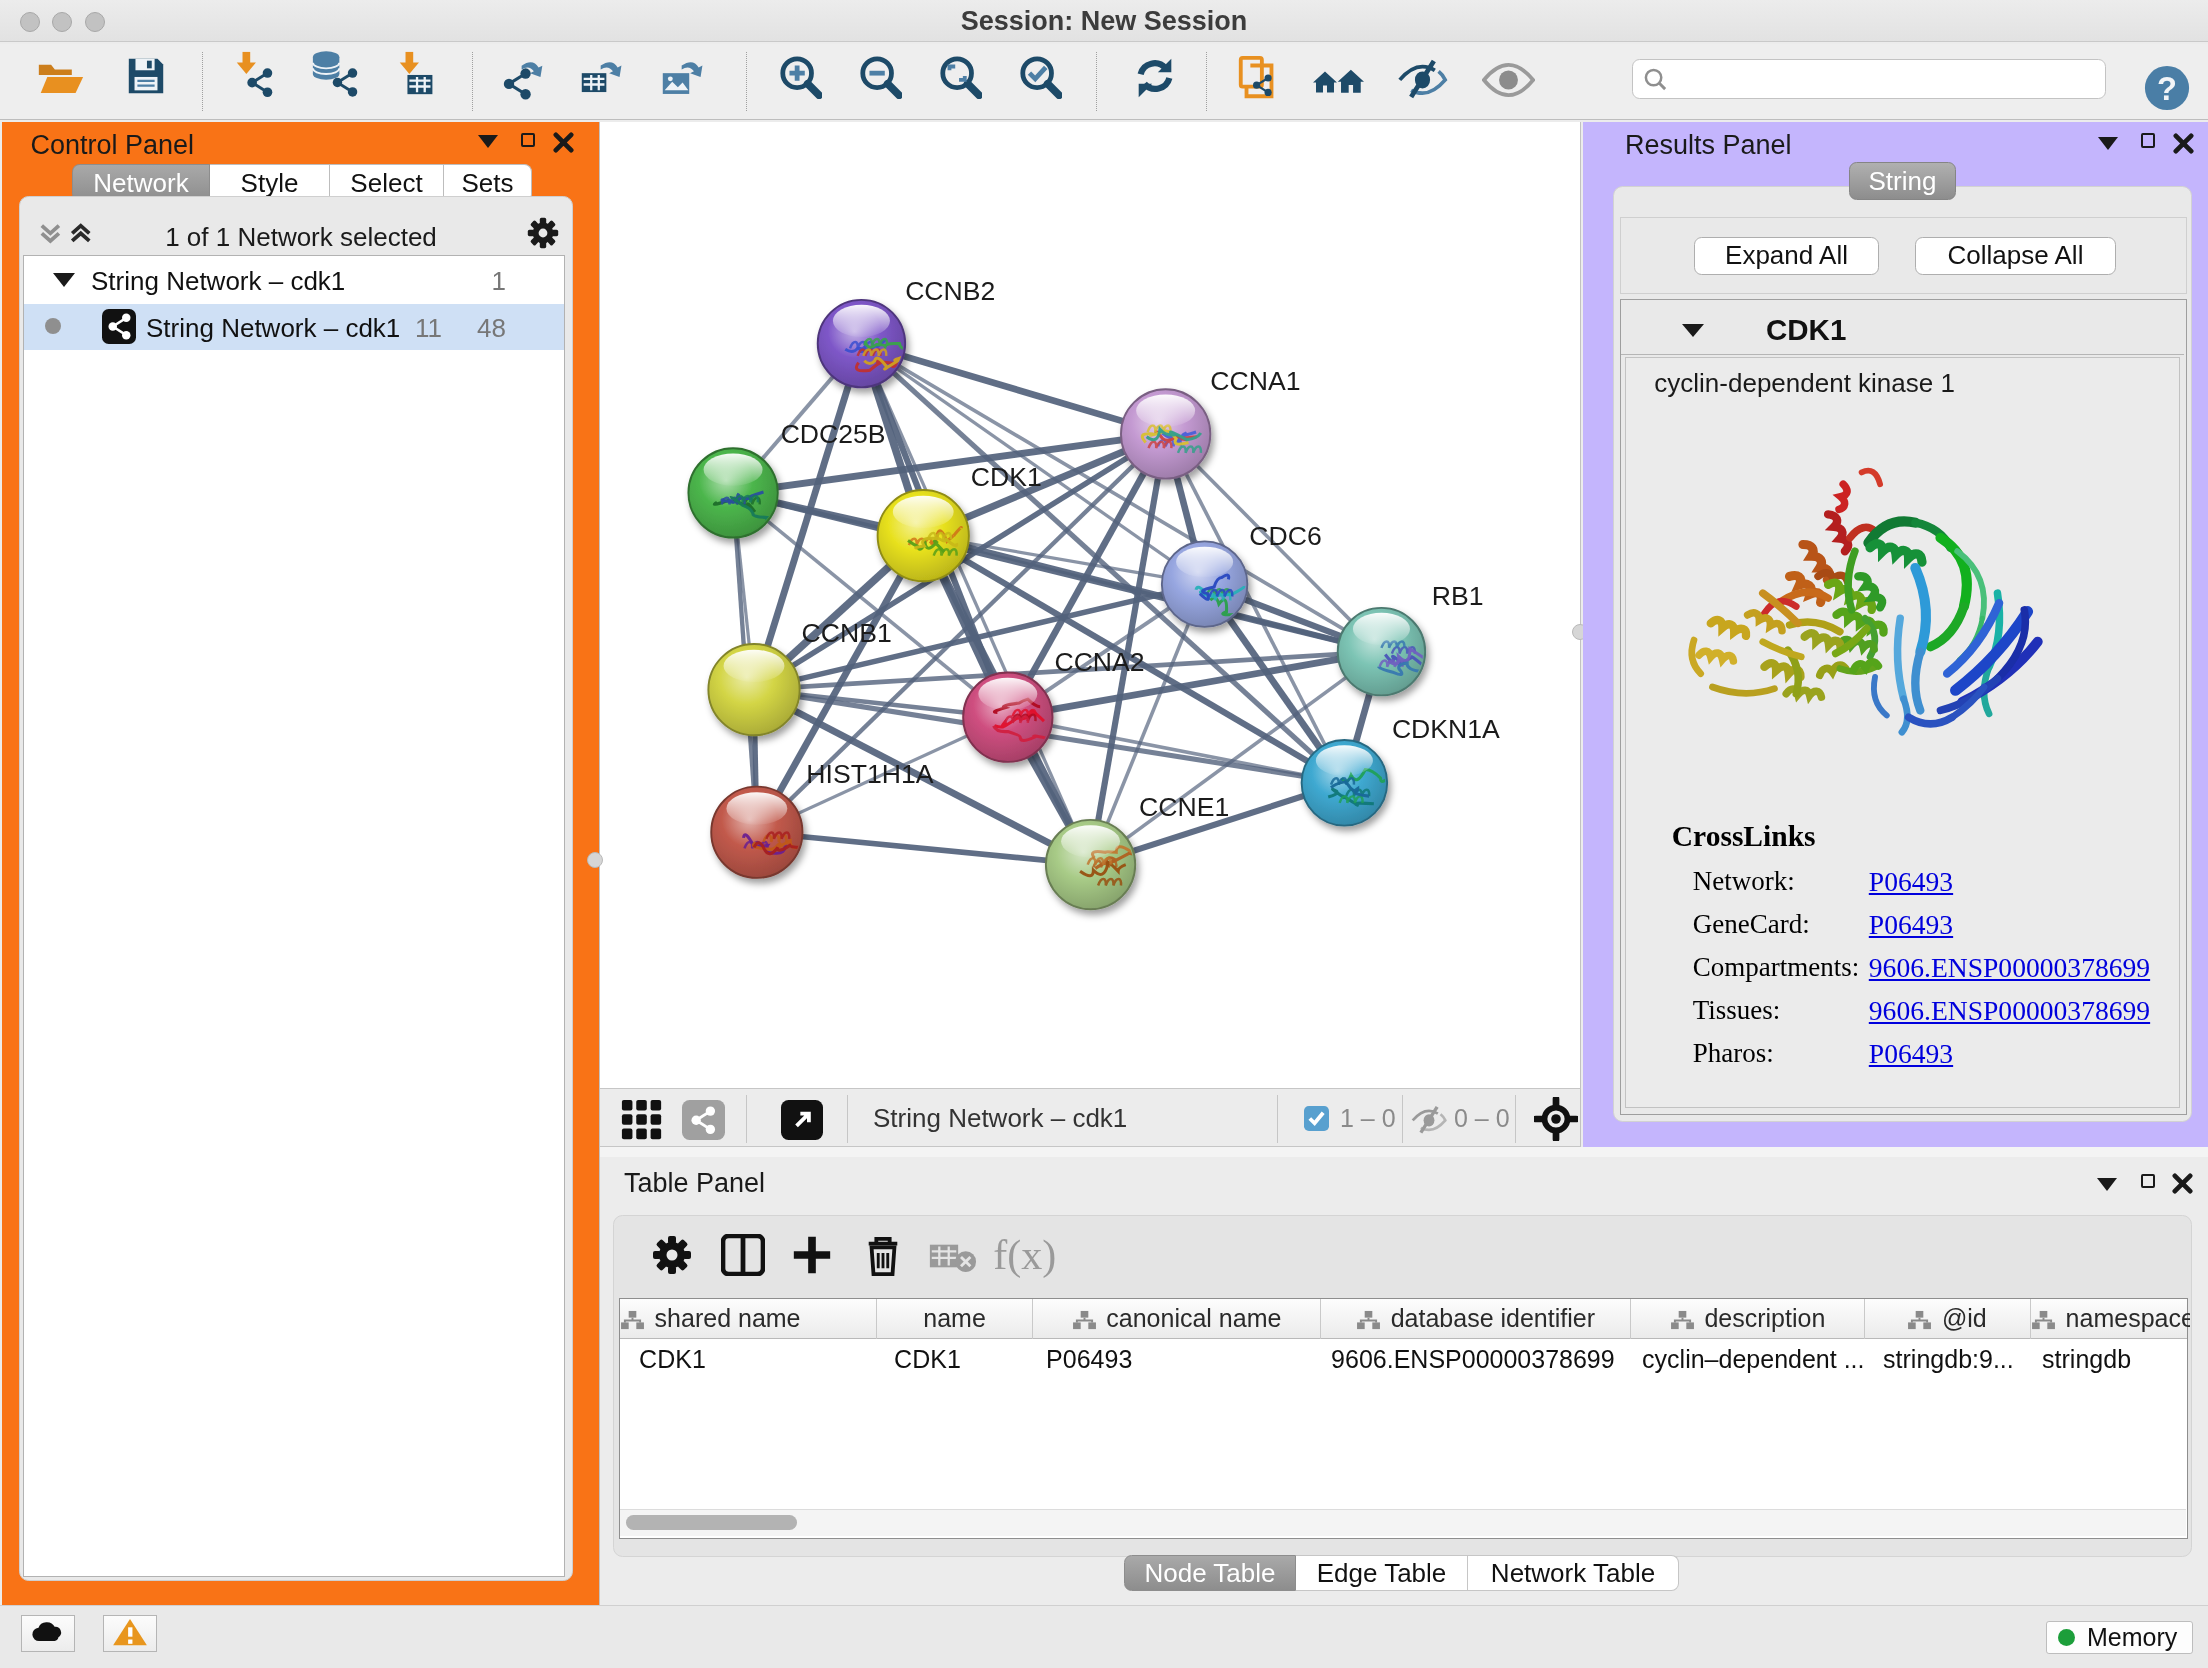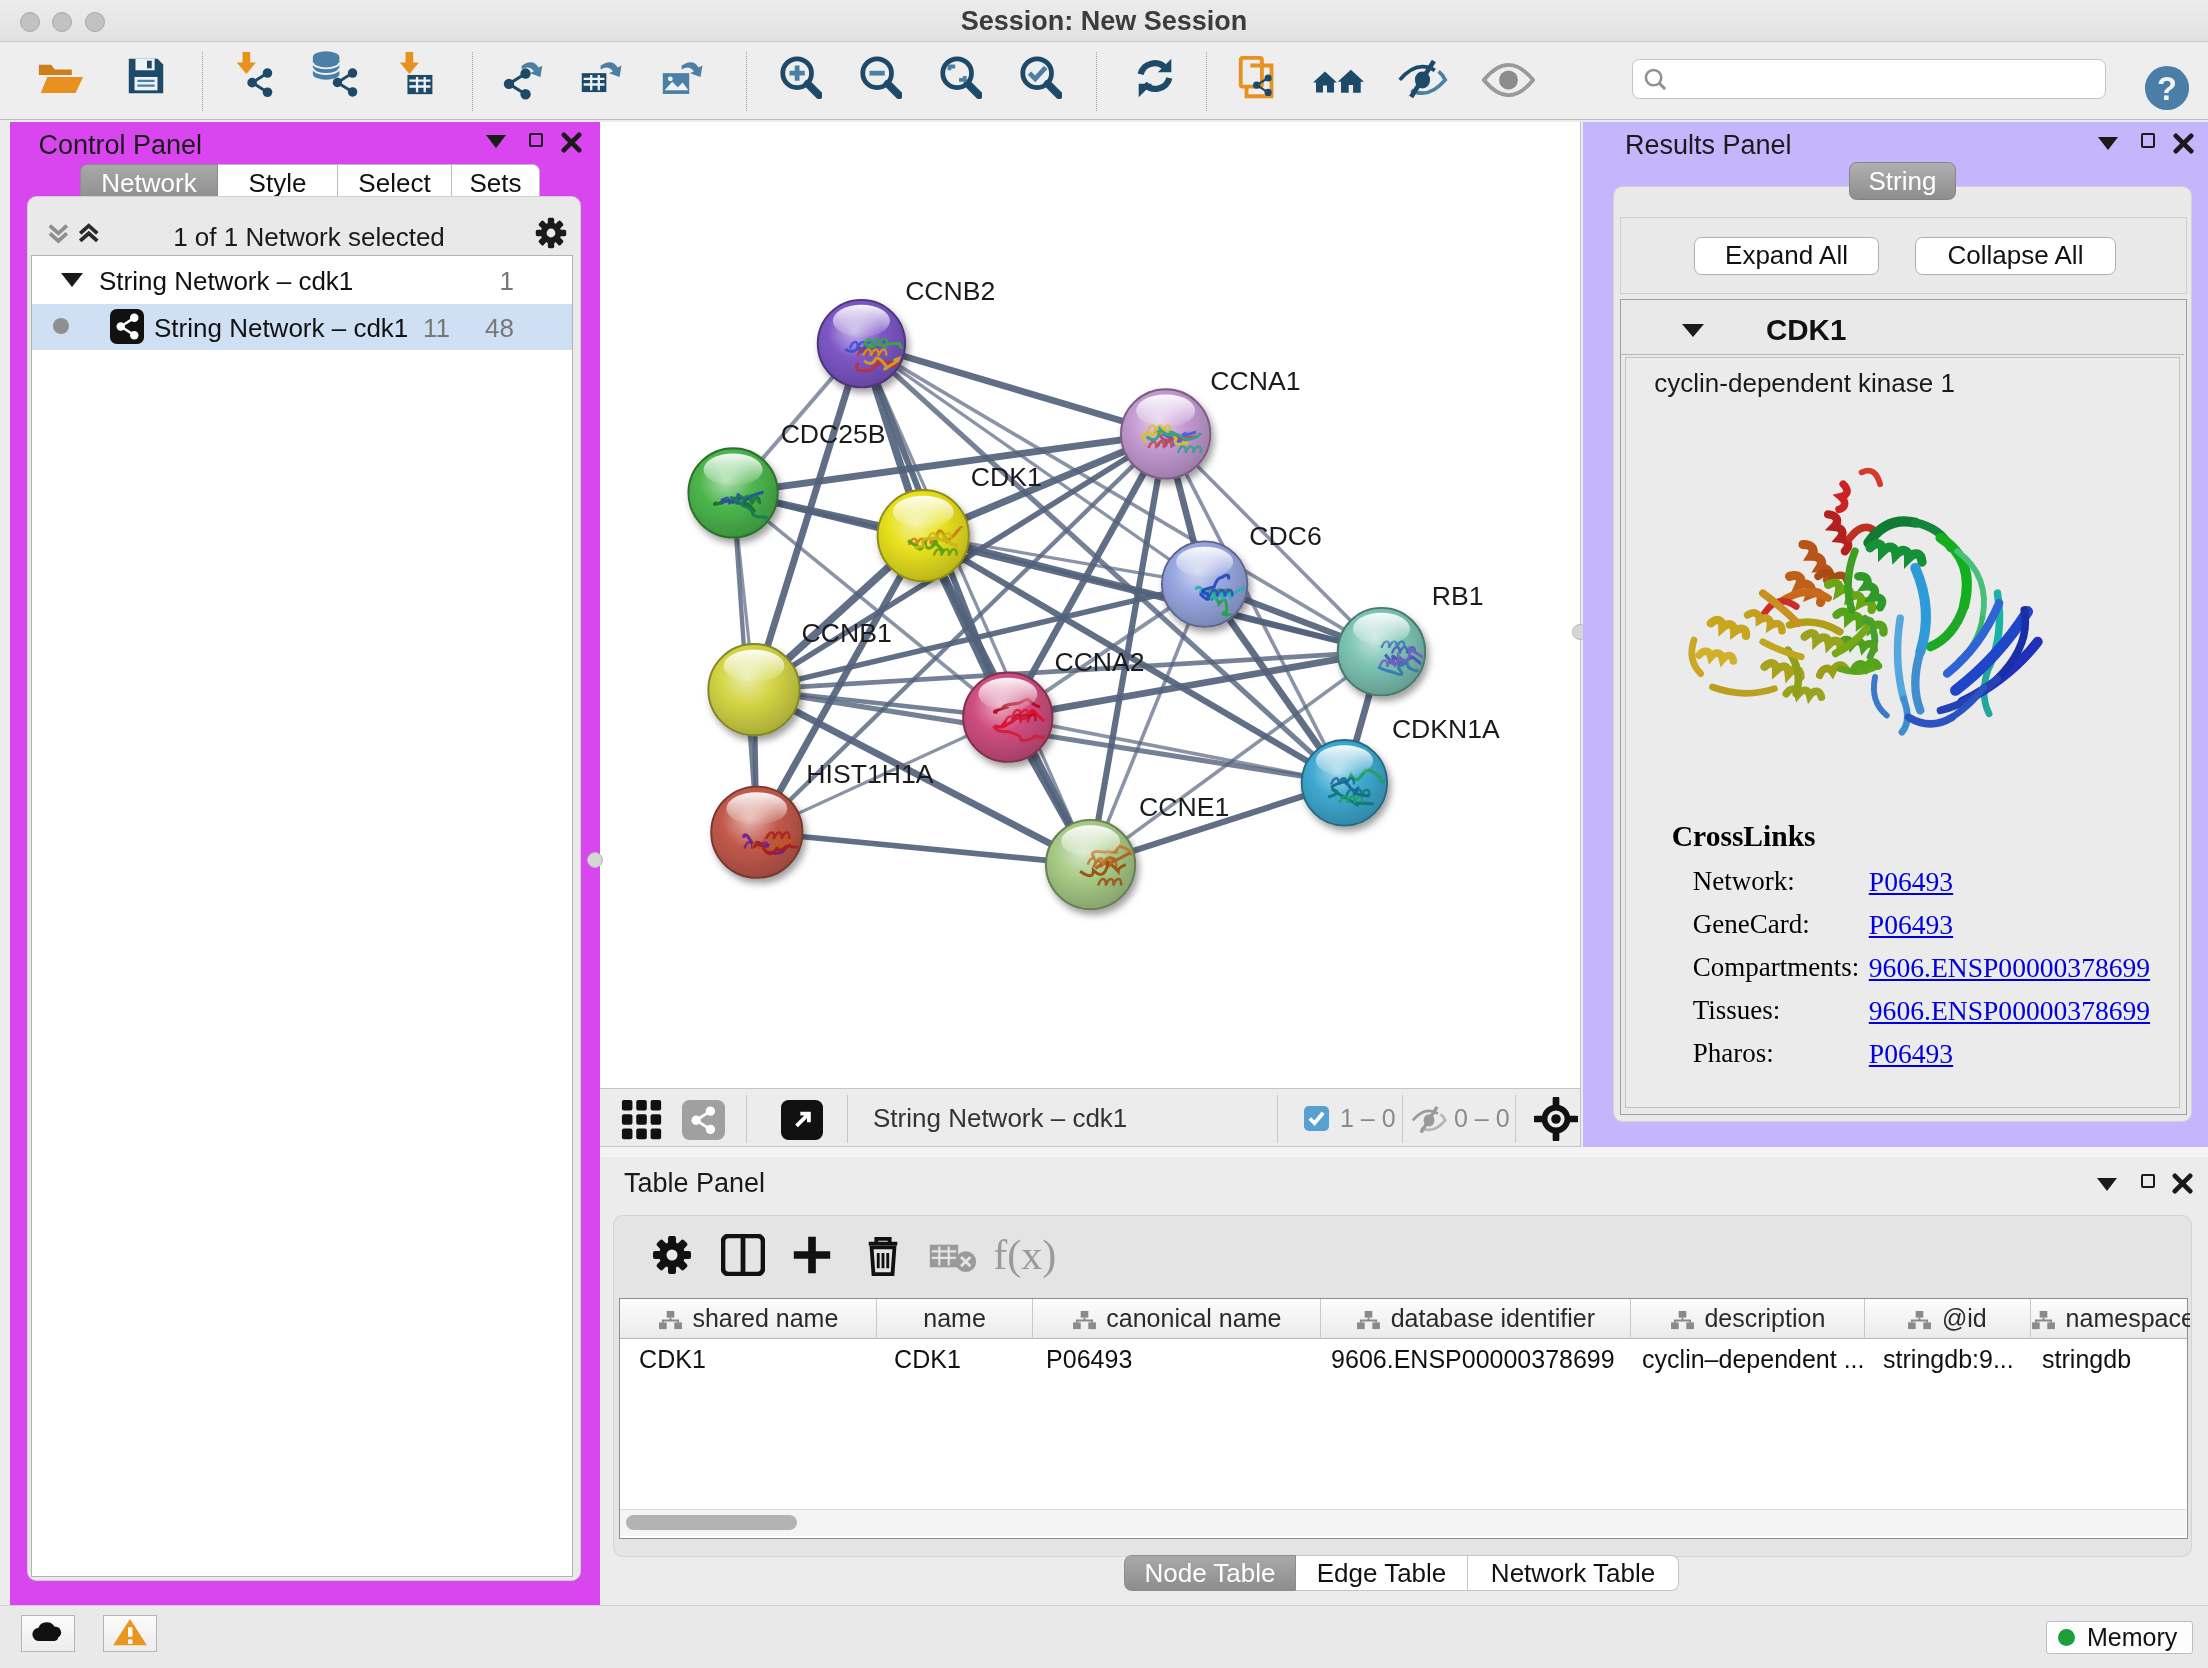--- a/index.html
+++ b/index.html
@@ -158,21 +158,21 @@
     <div style="position:absolute;left:746px;top:7.6px;width:0;height:59px;border-left:1.9px dotted #9f9f9f"></div>
     <div style="position:absolute;left:1096px;top:7.6px;width:0;height:59px;border-left:1.9px dotted #9f9f9f"></div>
     <div style="position:absolute;left:1206px;top:7.6px;width:0;height:59px;border-left:1.9px dotted #9f9f9f"></div>
     <div style="position:absolute;left:1632px;top:15px;width:474px;height:40px;background:#fff;border:1.9px solid #c3c3c3;border-radius:7.6px">
 <svg width="25" height="25" viewBox="0 0 26 26" style="position:absolute;left:9.5px;top:6.7px">
         <circle cx="11" cy="11" r="8" fill="none" stroke="#8f8f8f" stroke-width="2.6"></circle>
         <line x1="17" y1="17" x2="23" y2="23" stroke="#8f8f8f" stroke-width="3"></line>
       </svg>
 </div>
   </div>
-<div class="abs" style="left:10px;top:122px;width:598px;height:1484px;background:#d946ef;border-right:1.9px solid #c2c2c2">
+<div class="abs" style="left:2px;top:122px;width:598px;height:1484px;background:#f97316;border-right:1.9px solid #c2c2c2">
     <div class="abs" style="left:28.5px;top:7.6px;font-size:27px;color:#1a1a1a">Control Panel</div>
     <div style="position:absolute;left:476px;top:13.3px;width:0;height:0;border-left:10.5px solid transparent;border-right:10.5px solid transparent;border-top:13.3px solid #1a1a1a"></div>
     <div style="position:absolute;left:519px;top:10.5px;width:14.3px;height:14.3px;border:2.9px solid #1a1a1a;border-radius:1.9px"></div>
     <svg width="21" height="21" viewBox="0 0 22 22" style="position:absolute;left:551px;top:9.5px">
       <path d="M 3,3 L 19,19 M 19,3 L 3,19" stroke="#1a1a1a" stroke-width="5" stroke-linecap="round"></path>
     </svg>
     <div class="abs" style="left:70px;top:42px;height:38px;display:flex;font-size:26px">
 <div class="seg-sel" style="width:138px;border:1px solid #8d8d8d;border-radius:7.6px 0 0 7.6px;text-align:center;line-height:36px">Network</div>
 <div class="seg" style="width:120px;border:1px solid #bdbdbd;border-left:none;text-align:center;line-height:36px">Style</div>
 <div class="seg" style="width:114px;border:1px solid #bdbdbd;border-left:none;text-align:center;line-height:36px">Select</div>
@@ -716,21 +716,21 @@
       </svg>
       <svg width="49" height="34" viewBox="0 0 52 36" style="position:absolute;left:314px;top:23px">
 <rect x="2" y="6" width="30" height="24" fill="#9a9a9a"></rect>
         <path d="M 4,13 h 26 M 4,20 h 26 M 12,8 v 20 M 22,8 v 20" stroke="#e4e4e4" stroke-width="2.4"></path>
 <circle cx="40" cy="24" r="11" fill="#9a9a9a"></circle>
         <path d="M 35,19 l 10,10 M 45,19 l -10,10" stroke="#e4e4e4" stroke-width="3"></path>
       </svg>
       <div style="position:absolute;left:379px;top:15px;font-family:'Liberation Serif',serif;font-size:42px;color:#9a9a9a">f(x)</div>
       <div style="position:absolute;left:4.8px;top:82px;width:1569px;height:241px;background:#fff;border:1.9px solid #8e8e8e">
         <div style="position:absolute;left:0;top:0;width:100%;height:40px;background:linear-gradient(#fdfdfd,#ebebeb);border-bottom:1.9px solid #b9b9b9">
-          <div style="position:absolute;left:0px;top:0;width:256px;height:40px;text-align:center;font-size:25px;color:#2a2a2a;line-height:38px;white-space:nowrap;overflow:hidden"><svg width="25" height="21" viewBox="0 0 26 22" style="vertical-align:-3.8px;margin-right:9.5px">
+          <div style="position:absolute;left:0px;top:0;width:256px;height:40px;text-align:left;font-size:25px;color:#2a2a2a;line-height:38px;white-space:nowrap;overflow:hidden"><svg width="25" height="21" viewBox="0 0 26 22" style="vertical-align:-3.8px;margin-right:9.5px">
               <g fill="#8a8a8a">
                 <rect x="9" y="1" width="8" height="7"></rect>
                 <rect x="1" y="13" width="8" height="7"></rect>
                 <rect x="17" y="13" width="8" height="7"></rect>
               </g>
               <path d="M 13,8 v 3 M 5,13 v -2 h 16 v 2" fill="none" stroke="#8a8a8a" stroke-width="2"></path>
             </svg>shared name</div>
           <div style="position:absolute;left:256px;top:0;width:156px;height:40px;border-left:1.9px solid #c9c9c9;text-align:center;font-size:25px;color:#2a2a2a;line-height:38px;white-space:nowrap;overflow:hidden">name</div>
           <div style="position:absolute;left:412px;top:0;width:288px;height:40px;border-left:1.9px solid #c9c9c9;text-align:center;font-size:25px;color:#2a2a2a;line-height:38px;white-space:nowrap;overflow:hidden"><svg width="25" height="21" viewBox="0 0 26 22" style="vertical-align:-3.8px;margin-right:9.5px">
               <g fill="#8a8a8a">

